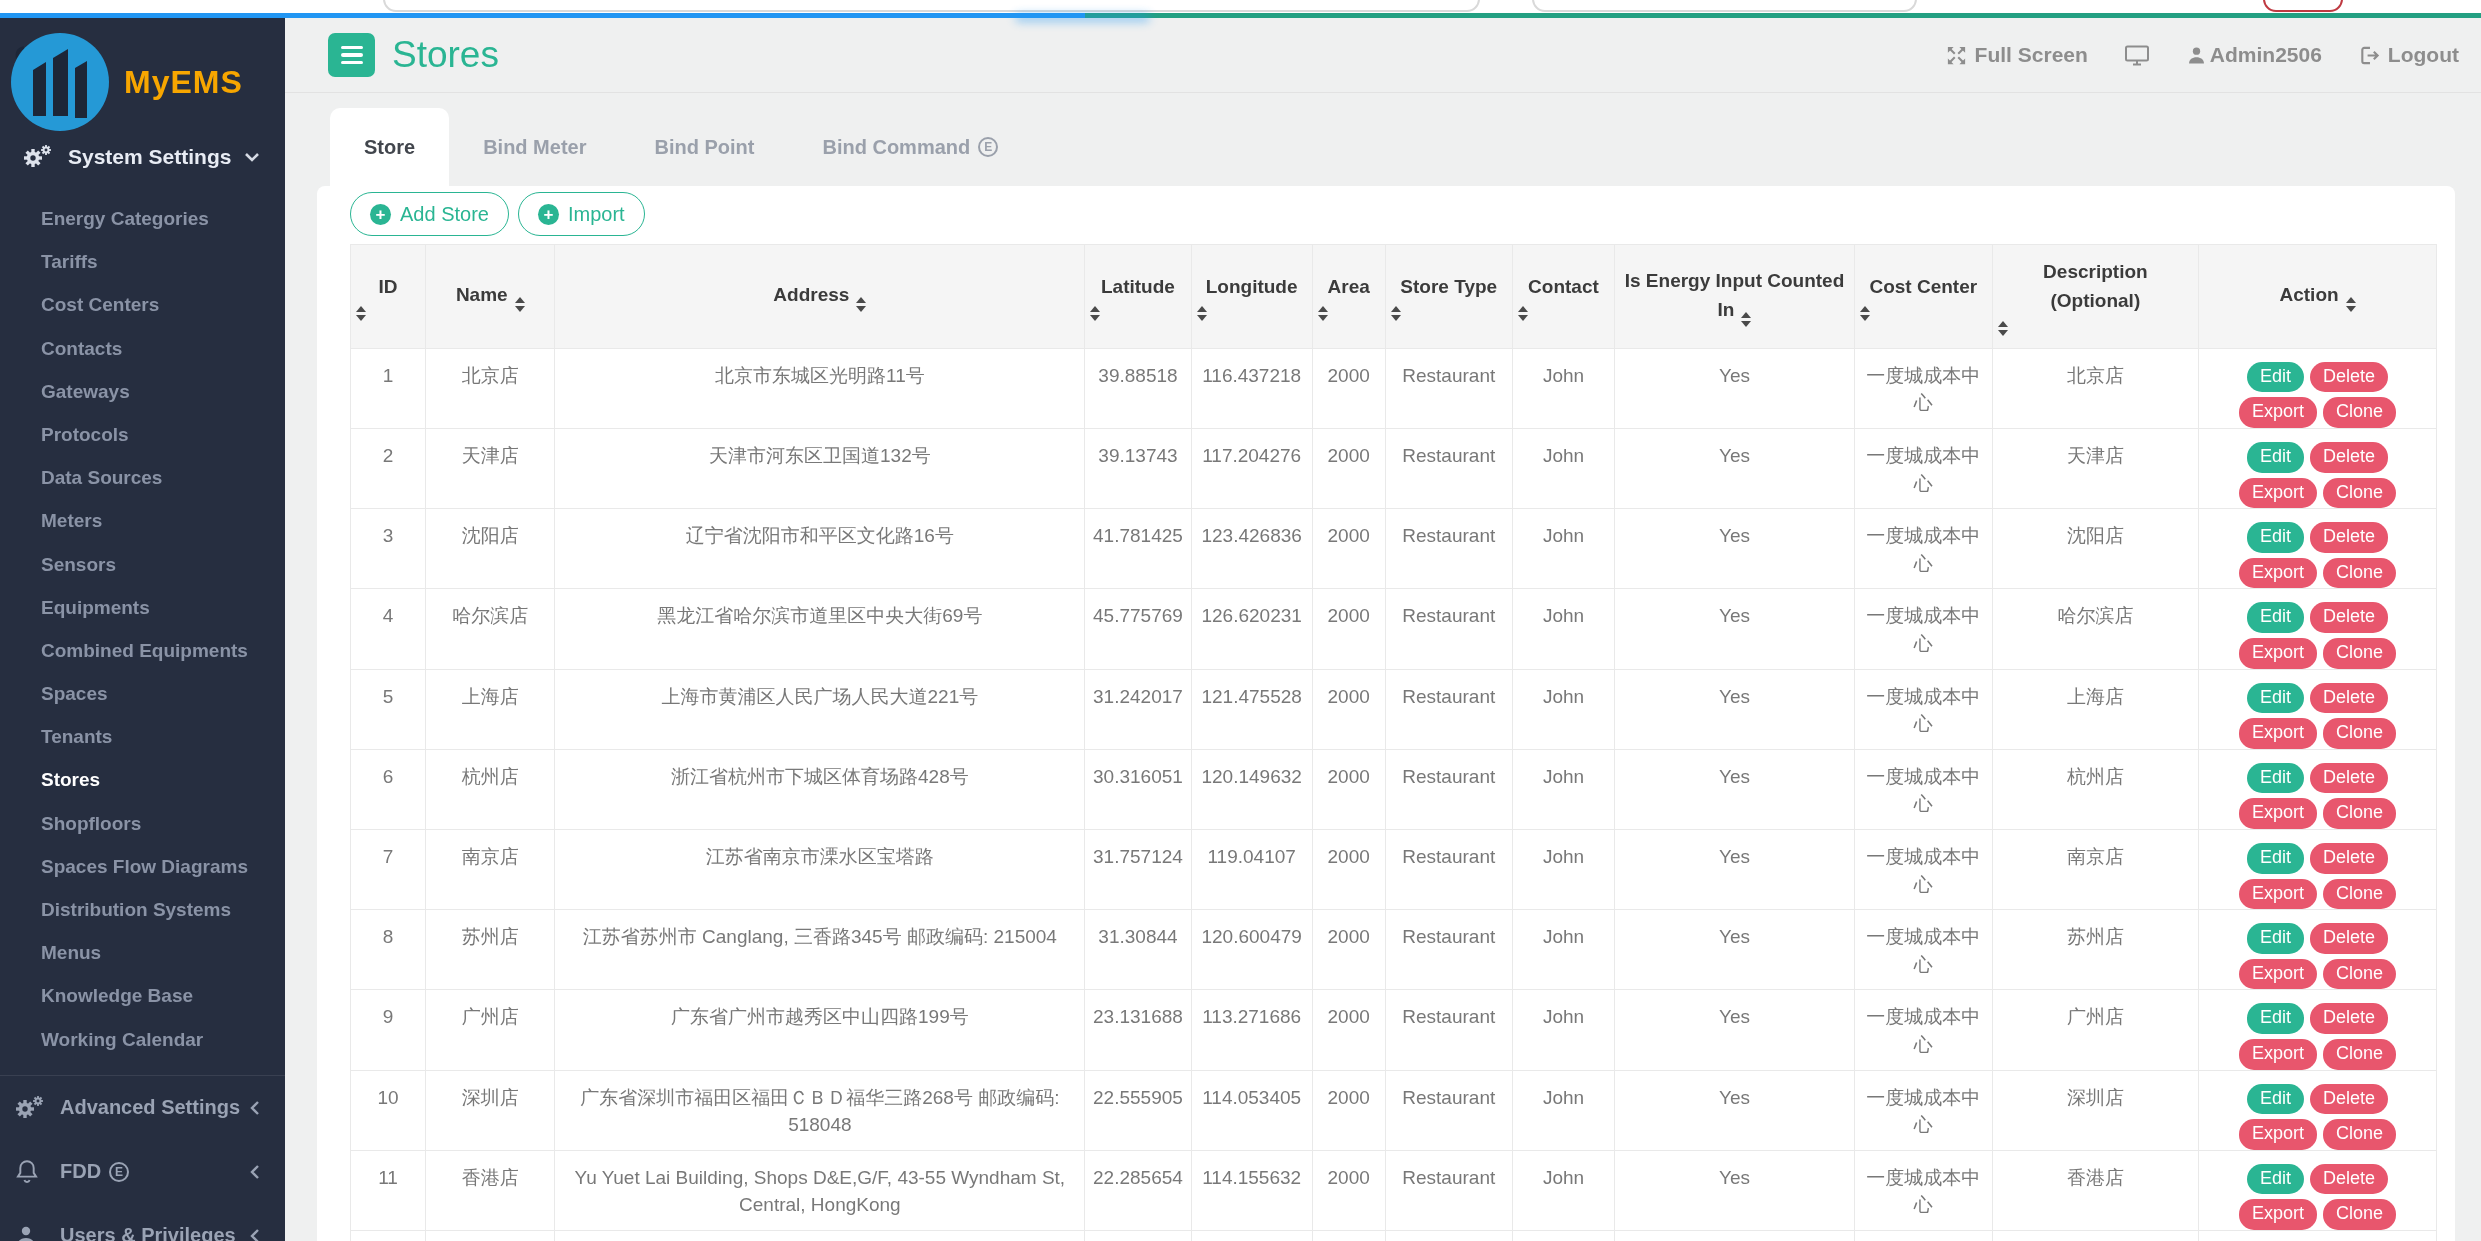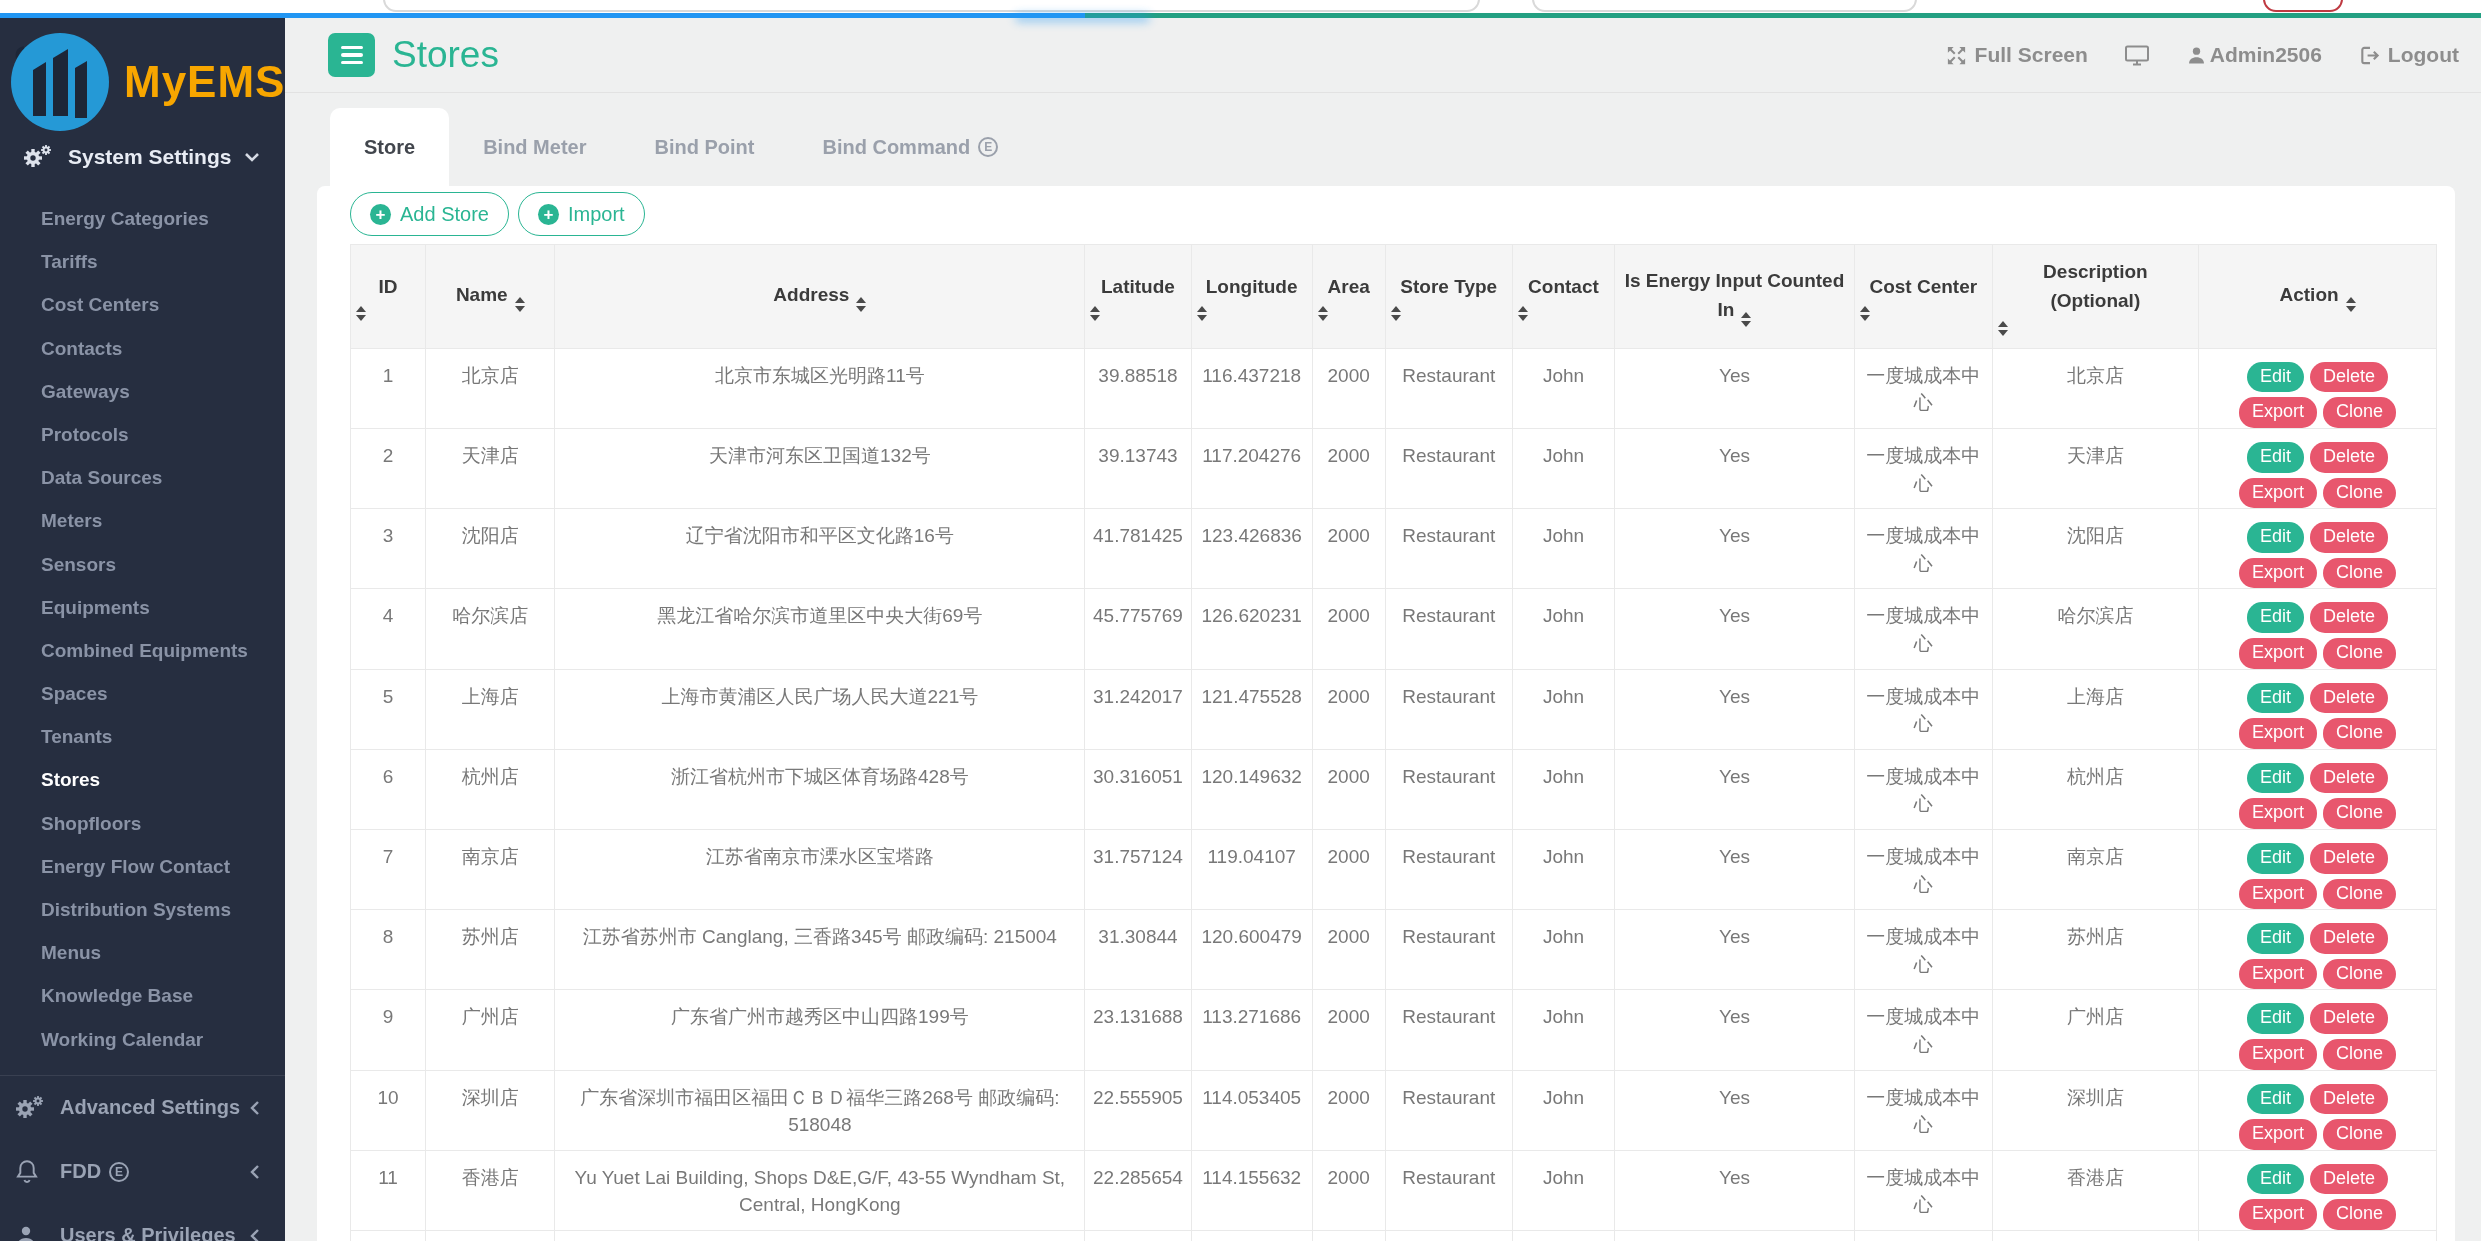--- a/index.html
+++ b/index.html
@@ -14,21 +14,21 @@
   
   .progress { height:5px; background:#23a082; position:relative; }
   .progress .bar { position:absolute; left:0; top:0; height:5px; width:1085px; background:#2196f3; }
   .progress .glow { position:absolute; left:1015px; top:1px; height:8px; width:135px; background:#2196f3; opacity:.45; filter:blur(5px); border-radius:4px; }
 
   .app { display:flex; height:1223px; }
 
   
   .sidebar { width:285px; flex:0 0 285px; background:#262e40; overflow:hidden; }
   .brand { height:120px; display:flex; align-items:center; padding:8px 6px 0 8px; }
-  .brand-text { color:#f7a600; font-size:44px; font-weight:bold; margin-left:12px; letter-spacing:1px; }
+  .brand-text { color:#f7a600; font-size:32px; font-weight:bold; margin-left:12px; letter-spacing:1px; }
   .nav-header { height:38px; display:flex; align-items:center; padding:0 24px 0 22px; color:#e8ecf4; font-weight:bold; font-size:21px; cursor:pointer; }
   .nav-header .nh-icon { width:30px; display:flex; margin-right:16px; flex:0 0 30px; }
   .nav-header .chev { margin-left:auto; display:flex; }
   .nav-items { list-style:none; margin-top:21px; }
   .nav-item { height:43.2px; line-height:43.2px; padding-left:41px; font-size:19px; font-weight:bold; color:#8a93a6; cursor:pointer; white-space:nowrap; }
   .nav-item.active { color:#ffffff; }
   .side-divider { border-top:1px solid rgba(255,255,255,.09); margin-top:14px; }
   .nav-section2 { height:64px; display:flex; align-items:center; padding:0 24px 0 14px; color:#9aa3b4; font-weight:bold; font-size:20px; cursor:pointer; }
   .nav-section2 .nh-icon { width:30px; display:flex; margin-right:16px; flex:0 0 30px; }
   .nav-section2 .chev { margin-left:auto; display:flex; }
@@ -139,21 +139,21 @@
           <li class="nav-item">Protocols</li>
           <li class="nav-item">Data Sources</li>
           <li class="nav-item">Meters</li>
           <li class="nav-item">Sensors</li>
           <li class="nav-item">Equipments</li>
           <li class="nav-item">Combined Equipments</li>
           <li class="nav-item">Spaces</li>
           <li class="nav-item">Tenants</li>
           <li class="nav-item active">Stores</li>
           <li class="nav-item">Shopfloors</li>
-          <li class="nav-item">Energy Flow Contact</li>
+          <li class="nav-item">Spaces Flow Diagrams</li>
           <li class="nav-item">Distribution Systems</li>
           <li class="nav-item">Menus</li>
           <li class="nav-item">Knowledge Base</li>
           <li class="nav-item">Working Calendar</li>
         </ul>
 
       <div class="side-divider"></div>
 
       <div class="nav-section2">
         <span class="nh-icon">

